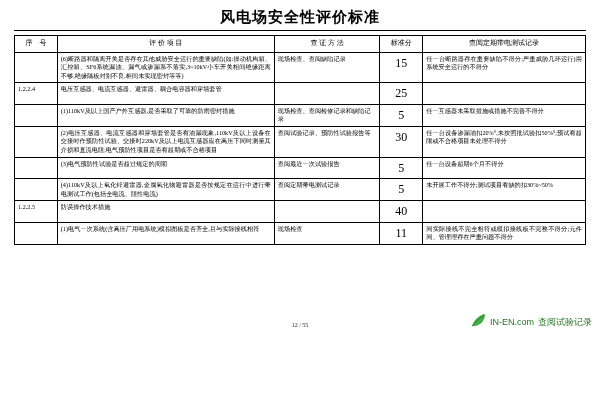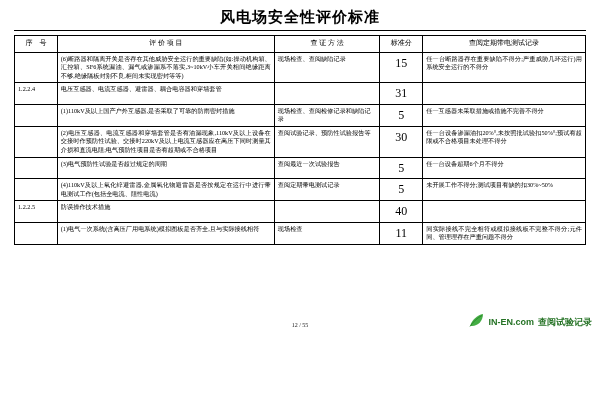--- a/index.html
+++ b/index.html
@@ -98,21 +98,21 @@
     opacity: 0.95;
   }
   .wm-leaf {
     width: 17px;
     height: 15px;
     position: relative;
   }
   .wm-leaf svg { display: block; }
   .wm-text {
     font-size: 9px;
-    font-weight: bold;
+    font-weight: normal;
     color: #1a6b1a;
     font-family: "Liberation Sans", sans-serif;
     letter-spacing: 0px;
   }
   .wm-stack { line-height: 1; }
 </style>
 </head>
 <body>
 
 <div class="page">
@@ -142,21 +142,21 @@
         <td class="no-cell"></td>
         <td class="item-cell">(6)断路器和隔离开关是否存在其他威胁安全运行的重要缺陷(如:操动机构箱、汇控箱、SF6系统漏油、漏气或渗漏系不落实,3~10kV小车开关相间绝缘距离不够,绝缘隔板封别不良,柜间未实现密封等等)</td>
         <td class="method-cell">现场检查、查阅缺陷记录</td>
         <td class="score-cell">15</td>
         <td class="criteria-cell">任一台断路器存在重要缺陷不得分;严重威胁几环运行)用系统安全运行的不得分</td>
       </tr>
       <tr>
         <td class="no-cell">1.2.2.4</td>
         <td class="item-cell">电压互感器、电流互感器、避雷器、耦合电容器和穿墙套管</td>
         <td class="method-cell"></td>
-        <td class="score-cell">31</td>
+        <td class="score-cell">25</td>
         <td class="criteria-cell"></td>
       </tr>
       <tr>
         <td class="no-cell"></td>
         <td class="item-cell">(1)110kV及以上国产户外互感器,是否采取了可靠的防雨密封措施</td>
         <td class="method-cell">现场检查、查阅检修记录和缺陷记录</td>
         <td class="score-cell">5</td>
         <td class="criteria-cell">任一互感器未采取措施或措施不完善不得分</td>
       </tr>
       <tr>

